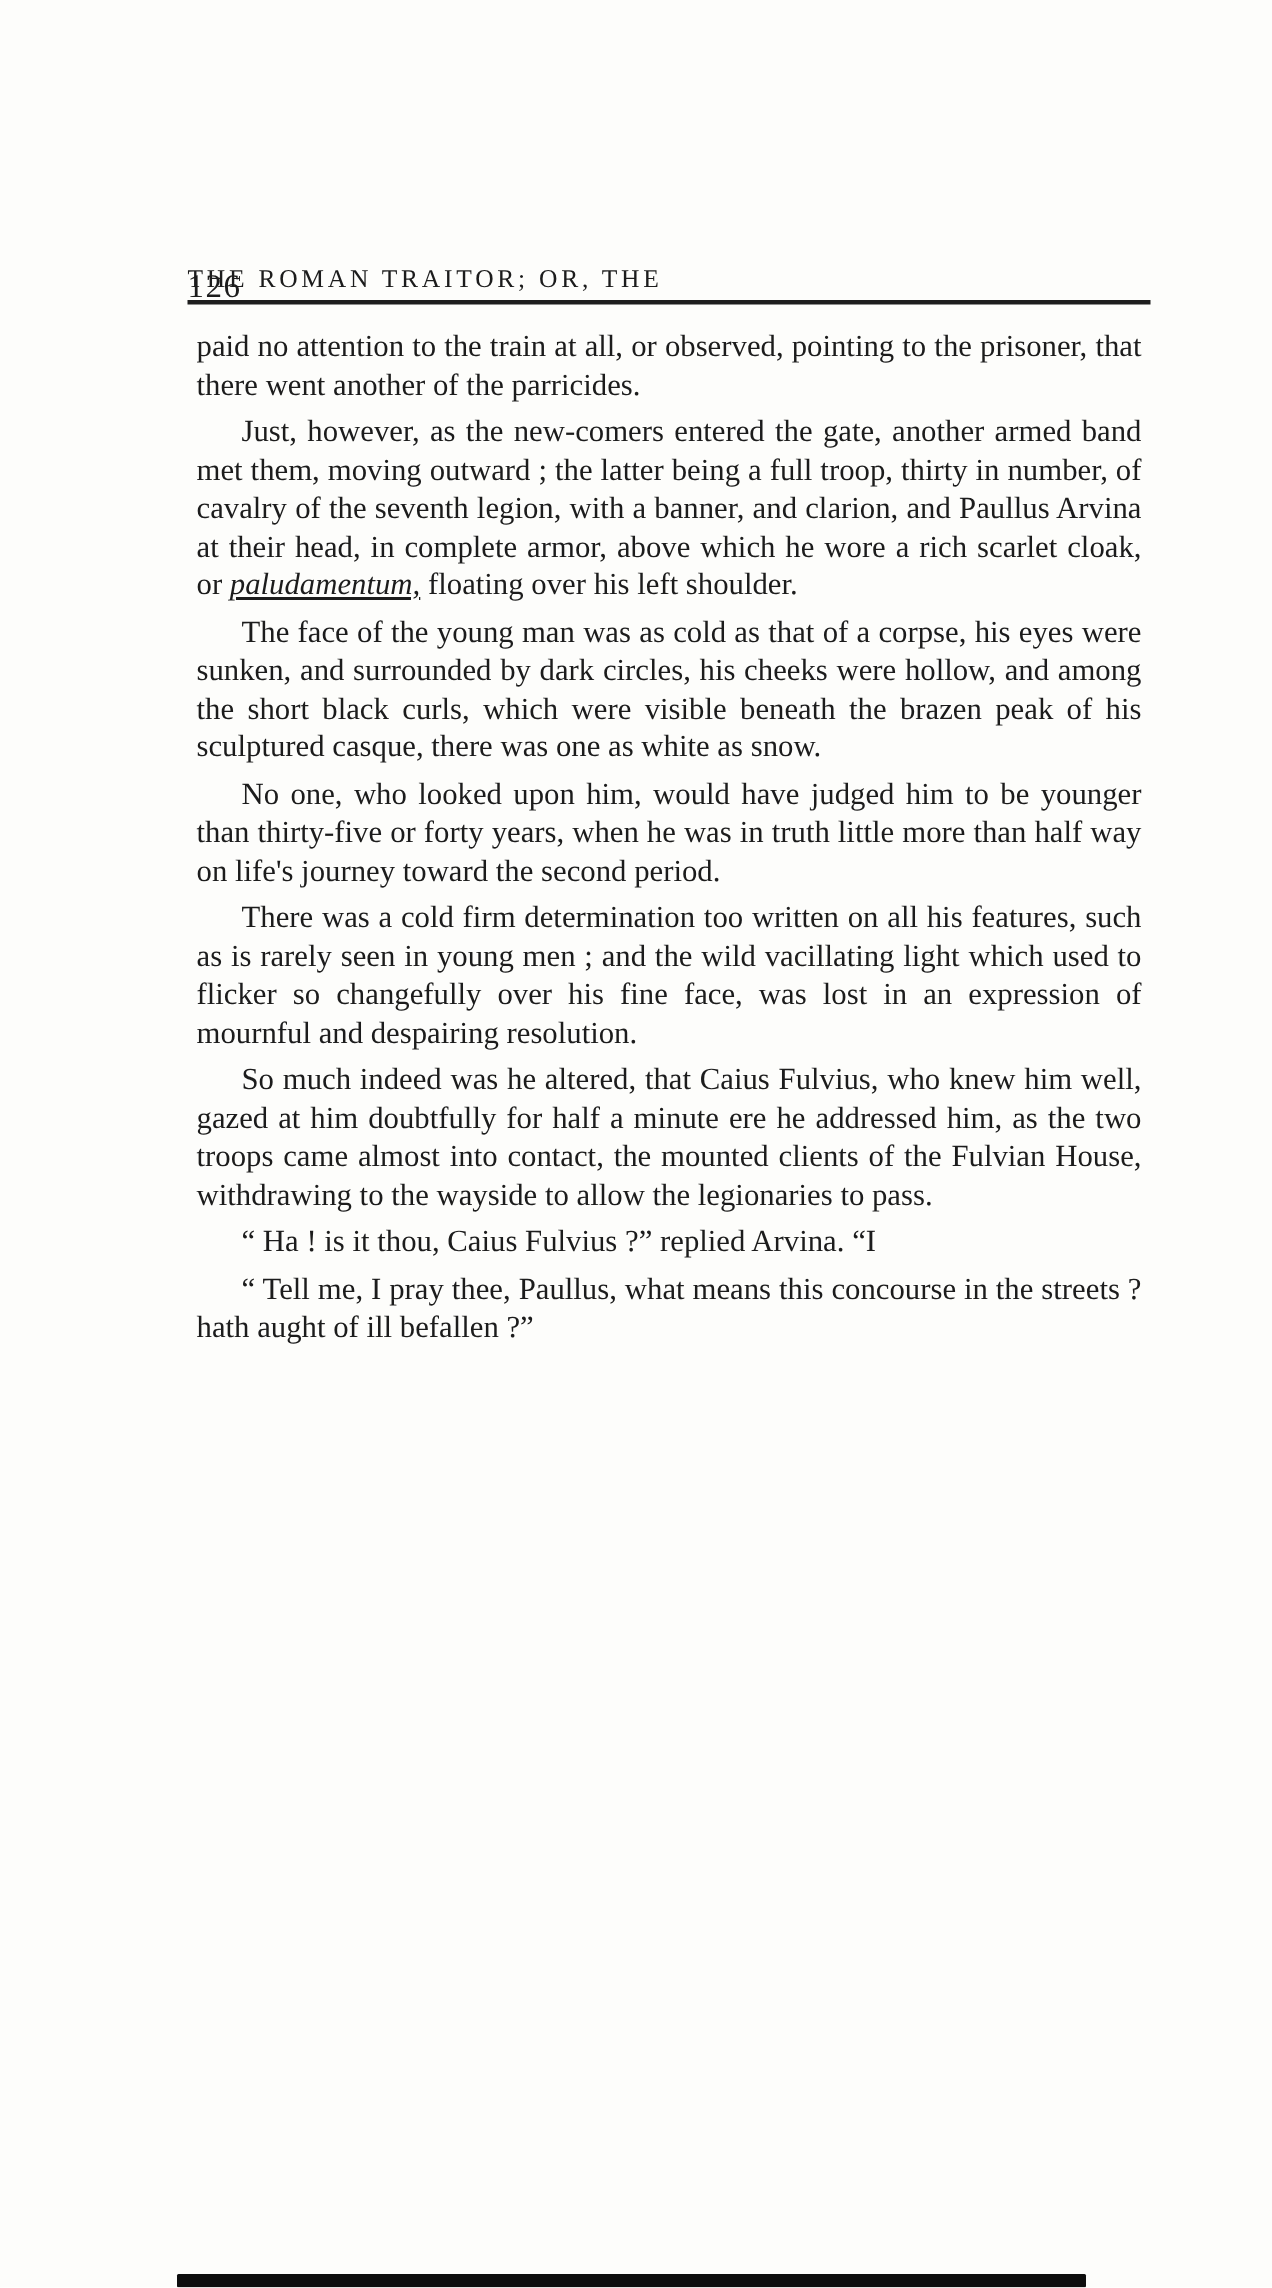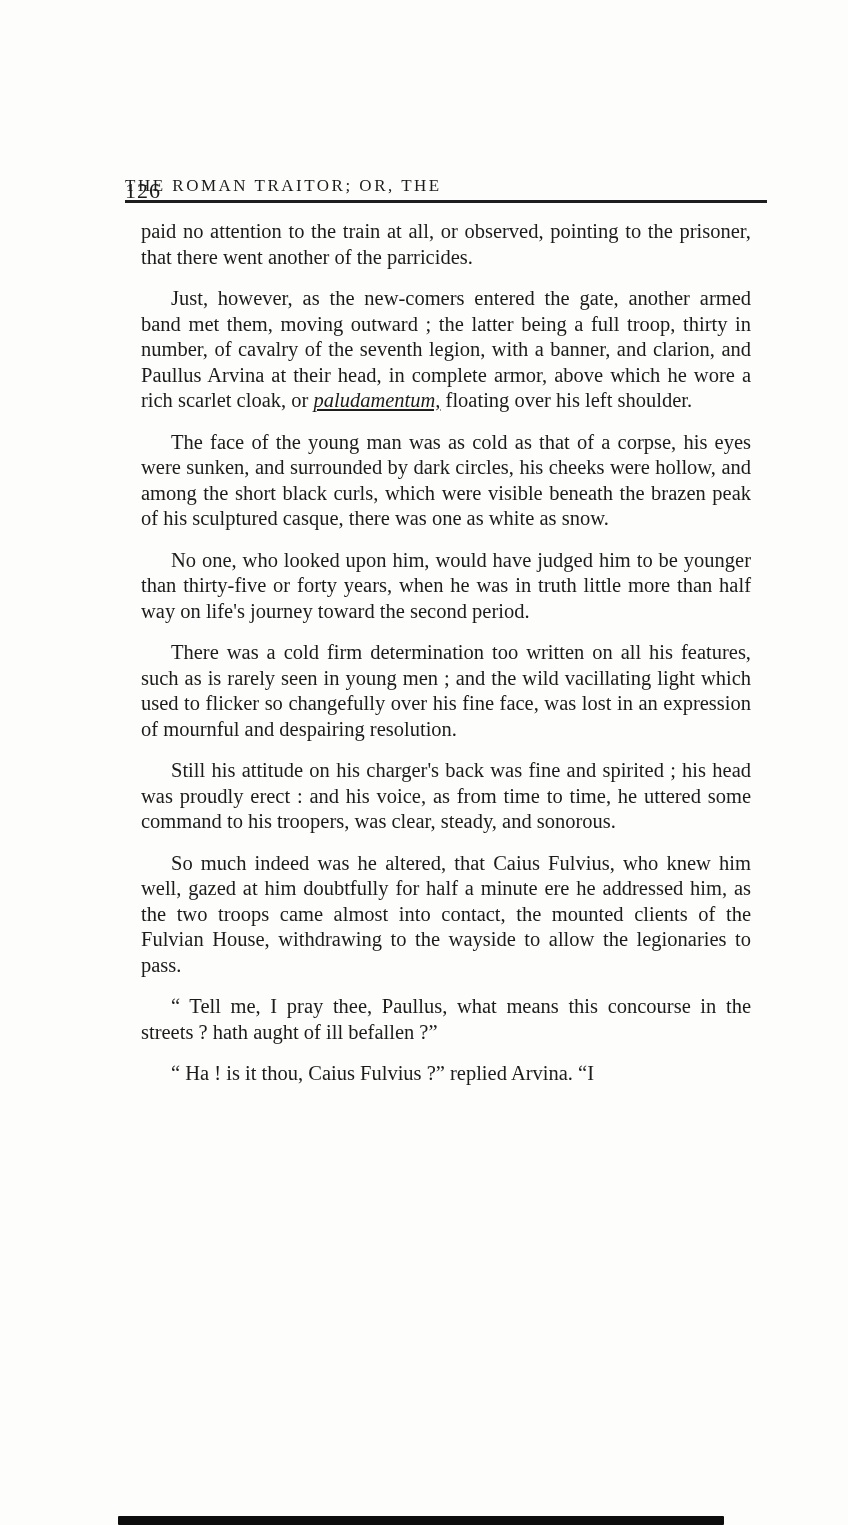--- a/index.html
+++ b/index.html
@@ -51,21 +51,21 @@
     border-top: 3px solid #1e1e1e;
     margin-top: 8px;
   }
   .text-block {
     margin-top: 16px;
     font-size: 20.5px;
     line-height: 25.5px;
     text-align: justify;
   }
   .text-block p {
-    margin: 16px;
+    margin: 6px;
     padding: 0;
   }
   .text-block p.indent {
     text-indent: 30px;
   }
   .text-block .italic {
     font-style: italic;
     text-decoration: underline;
   }
   .scan-artifact-bar {
@@ -87,20 +87,19 @@
       <span class="page-number">126</span>
       <span class="running-title">THE ROMAN TRAITOR; OR, THE</span>
     </div>
     <div class="header-rule"></div>
     <div class="text-block">
         <p><span>paid no attention to the train at all, or observed, pointing to the prisoner, that there went another of the parricides.</span></p>
         <p class="indent"><span>Just, however, as the new-comers entered the gate, another armed band met them, moving outward ; the latter being a full troop, thirty in number, of cavalry of the seventh legion, with a banner, and clarion, and Paullus Arvina at their head, in complete armor, above which he wore a rich scarlet cloak, or </span><span class="italic">paludamentum,</span><span> floating over his left shoulder.</span></p>
         <p class="indent"><span>The face of the young man was as cold as that of a corpse, his eyes were sunken, and surrounded by dark circles, his cheeks were hollow, and among the short black curls, which were visible beneath the brazen peak of his sculptured casque, there was one as white as snow.</span></p>
         <p class="indent"><span>No one, who looked upon him, would have judged him to be younger than thirty-five or forty years, when he was in truth little more than half way on life's journey toward the second period.</span></p>
         <p class="indent"><span>There was a cold firm determination too written on all his features, such as is rarely seen in young men ; and the wild vacillating light which used to flicker so changefully over his fine face, was lost in an expression of mournful and despairing resolution.</span></p>
-        <p class="indent"><span>Still his attitude on his charger's back was fine and spirited ; his head was proudly erect : and his voice, as from time to time, he uttered some command to his troopers, was clear, steady, and sonorous.</span></p>
         <p class="indent"><span>So much indeed was he altered, that Caius Fulvius, who knew him well, gazed at him doubtfully for half a minute ere he addressed him, as the two troops came almost into contact, the mounted clients of the Fulvian House, withdrawing to the wayside to allow the legionaries to pass.</span></p>
+        <p class="indent"><span>“ Ha ! is it thou, Caius Fulvius ?” replied Arvina.  “I</span></p>
         <p class="indent"><span>“ Tell me, I pray thee, Paullus, what means this concourse in the streets ? hath aught of ill befallen ?”</span></p>
-        <p class="indent"><span>“ Ha ! is it thou, Caius Fulvius ?” replied Arvina.  “I</span></p>
       </div>
   </div>
   <div class="scan-artifact-bar"></div>
 </div>
 
 </body></html>

